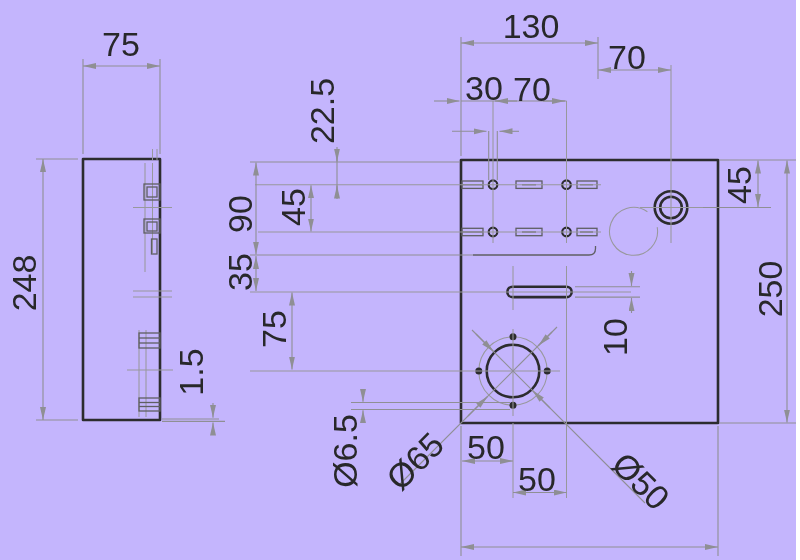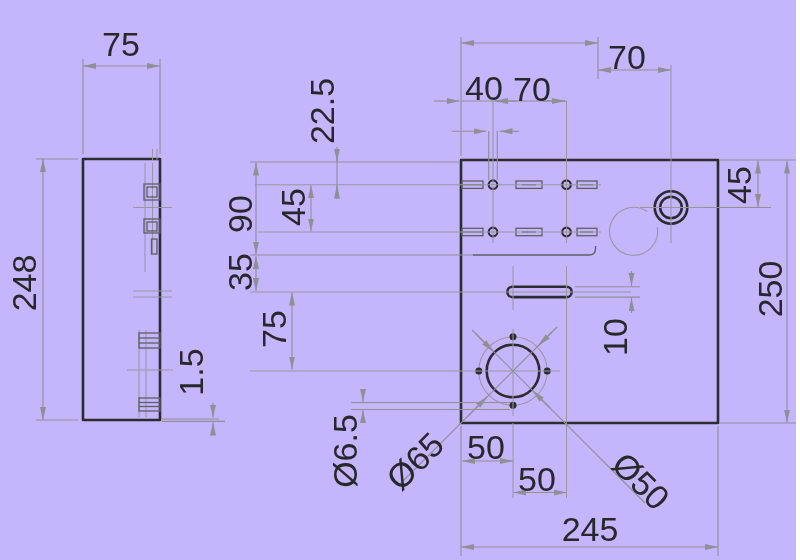--- a/index.html
+++ b/index.html
@@ -195,35 +195,35 @@
     <line class="dim" x1="462" y1="461" x2="513" y2="461" marker-start="url(#arw)" marker-end="url(#arw)"></line>
     <line class="dim" x1="513" y1="492.5" x2="566.5" y2="492.5" marker-start="url(#arw)" marker-end="url(#arw)"></line>
     <line class="dim" x1="461" y1="547" x2="718" y2="547" marker-start="url(#arw)" marker-end="url(#arw)"></line>
   </g>
 </svg>
 
   <div class="dim-label" style="left:121px;top:44px">75</div>
   <div class="dim-label r90" style="left:24px;top:283px">248</div>
   <div class="dim-label r90" style="left:191px;top:372px">1.5</div>
 
+  <div class="dim-label" style="left:531px;top:26px">130</div>
   <div class="dim-label" style="left:627px;top:57px">70</div>
-  <div class="dim-label" style="left:484px;top:88px">40</div>
+  <div class="dim-label" style="left:484px;top:88px">30</div>
   <div class="dim-label" style="left:532px;top:89px">70</div>
 
   <div class="dim-label r90" style="left:240px;top:214px">90</div>
   <div class="dim-label r90" style="left:293px;top:207px">45</div>
   <div class="dim-label r90" style="left:322px;top:111px">22.5</div>
   <div class="dim-label r90" style="left:240px;top:272px">35</div>
   <div class="dim-label r90" style="left:274px;top:329px">75</div>
 
   <div class="dim-label r90" style="left:345px;top:451px">Ø6.5</div>
   <div class="dim-label r45n" style="left:415px;top:461px">Ø65</div>
   <div class="dim-label r45p" style="left:641px;top:481px">Ø50</div>
 
   <div class="dim-label" style="left:486px;top:447px">50</div>
   <div class="dim-label" style="left:537px;top:479px">50</div>
-  <div class="dim-label" style="left:590px;top:529px">245</div>
 
   <div class="dim-label r90" style="left:739px;top:185px">45</div>
   <div class="dim-label r90" style="left:770px;top:289px">250</div>
   <div class="dim-label r90" style="left:615px;top:337px">10</div>
 
 </div>
 
 </body></html>

